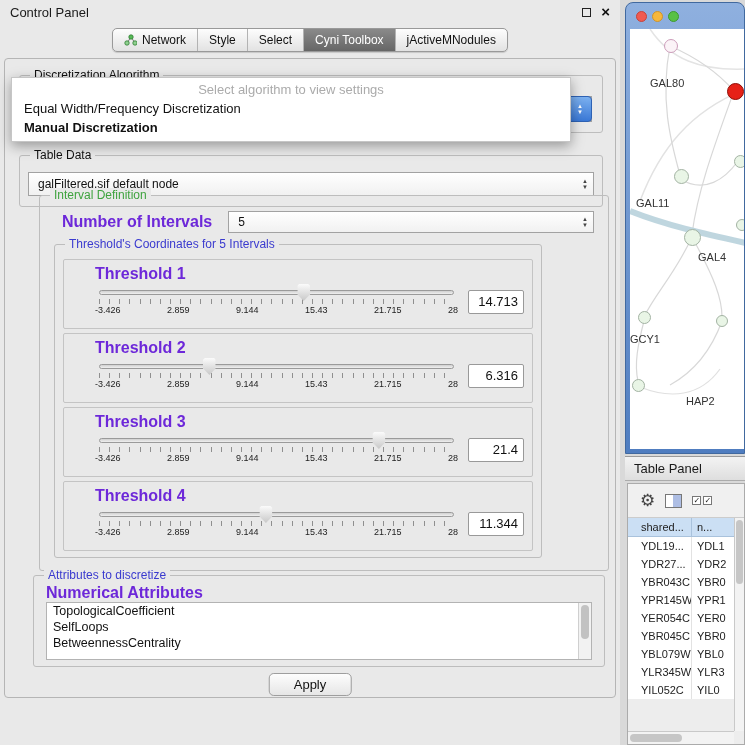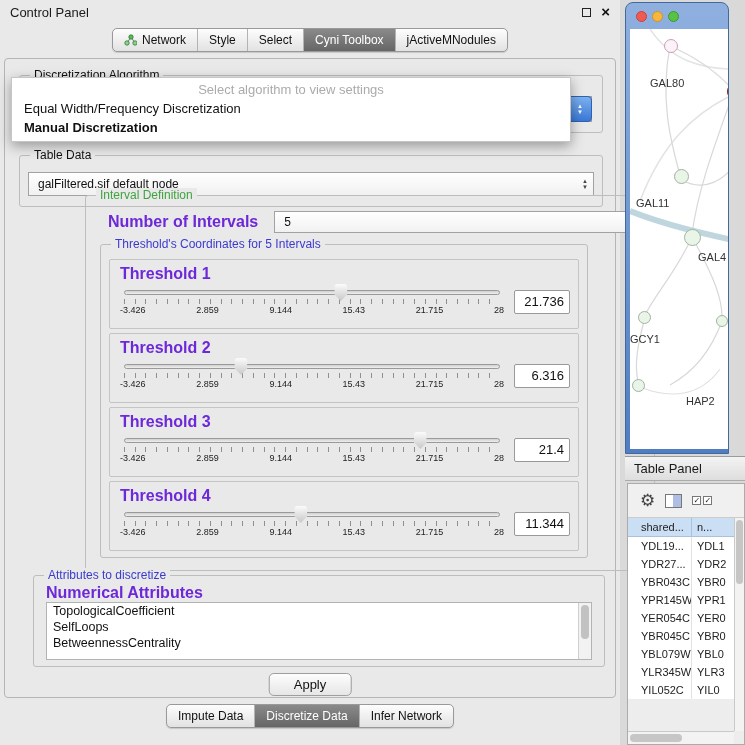--- a/index.html
+++ b/index.html
@@ -34,27 +34,27 @@
   .algo-combo { position:absolute; left:10px; right:10px; top:20px; height:26px; z-index:5; }
 
   .popup { position:absolute; left:6px; top:18px; width:560px; min-height:56px; background:#fff; border:1px solid #C6C6C6; box-shadow:0 4px 12px rgba(0,0,0,0.35); z-index:30; padding-bottom:4px; }
   .popup-placeholder { text-align:center; color:#ABABAB; font-size:13px; padding:4px 0 2px; }
   .popup-item { font-size:13px; color:#111; padding:2px 12px; cursor:pointer; }
   .popup-item.bold { font-weight:bold; }
 
   .td-group { left:14px; top:96px; width:584px; height:52px; }
   .td-combo { position:absolute; left:8px; right:8px; top:16px; height:24px; }
 
-  .interval-group { left:34px; top:136px; width:570px; height:376px;margin-left:46px; }
+  .interval-group { left:34px; top:136px; width:570px; height:376px; }
   .num-row { position:absolute; left:22px; right:14px; top:14px; height:24px; display:flex; align-items:center; }
   .bold-label { font-weight:bold; font-size:16px; color:#6d28d9; }
   .num-combo { flex:1; margin-left:16px; height:22px; }
 
   .blue-group { left:14px; top:48px; width:488px; height:314px; border:1px solid #BDBDBD; border-radius:3px; position:absolute; }
-  .th-box { position:absolute; left:8px; width:470px; height:70px; border:1px solid #C4C4C4; border-radius:2px; background:#E9E9E9; }
+  .th-box { position:absolute; left:8px; width:470px; height:70px; border:1px solid #C4C4C4; border-radius:2px; background:#E9E9E9;padding-left:21px; }
   .th-label { padding:5px 0 0 10px; }
   .th-row { display:flex; align-items:flex-start; padding:0 8px 0 10px; gap:10px; margin-top:7px; }
   .th-slider-wrap { flex:1; position:relative; }
   .slider { position:relative; height:5px; background:linear-gradient(#D0D0D0,#EFEFEF); border:1px solid #9A9A9A; border-radius:3px; margin:0 4px; }
   .thumb { position:absolute; top:-7px; width:13px; height:17px; transform:translateX(-50%); background:linear-gradient(#FBFBFB,#C8C8C8); clip-path:polygon(0 10%,15% 0,85% 0,100% 10%,100% 60%,50% 100%,0 60%); cursor:pointer; z-index:2; }
   .ticks { height:5px; margin:4px 4px 0; background:repeating-linear-gradient(90deg,#8F8F8F 0 1px,transparent 1px 2.857%); }
   .tick-labels { display:flex; justify-content:space-between; font-size:9px; color:#222; margin:1px 0 0; padding:0 0; }
   .th-value { width:56px; height:24px; background:#fff; border:1px solid #999; border-radius:2px; font-size:13px; color:#111; text-align:right; line-height:22px; padding-right:5px; }
 
   .attr-group { left:28px; top:516px; width:572px; height:92px; }
@@ -63,21 +63,21 @@
   .attr-item { font-size:12.5px; color:#111; padding:1px 6px; white-space:nowrap; }
   .attr-scroll { position:absolute; right:0; top:0; bottom:0; width:13px; background:#F2F2F2; border-left:1px solid #CFCFCF; }
   .attr-thumb { position:absolute; left:2px; right:2px; top:2px; height:34px; background:#C2C2C2; border-radius:5px; }
 
   .apply { position:absolute; left:50%; transform:translateX(-50%); top:614px; padding:3px 24px; font-size:13px; color:#111; background:linear-gradient(#FDFDFD,#E6E6E6); border:1px solid #9E9E9E; border-radius:5px; cursor:pointer; font-family:"Liberation Sans", sans-serif; }
 
   .bottom-tabs { position:absolute; top:704px; left:0; width:620px; display:flex; justify-content:center; }
 
   
   .right-panel { position:absolute; left:625px; top:0; width:120px; height:745px; }
-  .net-window { position:absolute; left:0; top:2px; width:104px; height:452px; background:linear-gradient(#8FB0DF,#4F7DC0); border:1px solid #41699F; border-radius:8px 8px 0 0; }
+  .net-window { position:absolute; left:0; top:2px; width:120px; height:452px; background:linear-gradient(#8FB0DF,#4F7DC0); border:1px solid #41699F; border-radius:8px 8px 0 0; }
   .traffic { position:absolute; top:8px; left:10px; display:flex; gap:5px; }
   .tl { width:11px; height:11px; border-radius:50%; cursor:pointer; }
   .tl.red    { background:#F05A51; border:1px solid #C6433C; }
   .tl.yellow { background:#F6B73C; border:1px solid #CE942B; }
   .tl.green  { background:#58C146; border:1px solid #3E9A31; }
   .canvas { position:absolute; left:4px; top:26px; right:0; bottom:4px; background:#fff; overflow:hidden; }
   .edges { position:absolute; left:0; top:0; }
   .nnode { position:absolute; border-radius:50%; background:#E9F5E6; border:1px solid #A3B3A3; cursor:pointer; }
   .nnode.pink { background:#FBF3F7; border-color:#CC9DBA; }
   .nnode.red  { background:#E62117; border-color:#8F0E06; }
@@ -197,21 +197,21 @@
                 <div class="ticks"></div>
                 <div class="tick-labels">
                   <span>-3.426</span>
                   <span>2.859</span>
                   <span>9.144</span>
                   <span>15.43</span>
                   <span>21.715</span>
                   <span>28</span>
                 </div>
               </div>
-              <div class="th-value">21.736</div>
+              <div class="th-value">14.713</div>
             </div>
           </div>
 
           <div class="th-box" style="top:88px;">
             <div class="th-label bold-label">Threshold 2</div>
             <div class="th-row">
               <div class="th-slider-wrap">
                 <div class="slider">
                   <div class="thumb" style="left: 31%;"></div>
                 </div>
@@ -283,33 +283,20 @@
           <div class="attr-item">BetweennessCentrality</div>
           <div class="attr-scroll">
             <div class="attr-thumb"></div>
           </div>
         </div>
       </div>
 
       <button class="apply">Apply</button>
     </div>
 
-    <div class="bottom-tabs">
-      <div class="seg">
-        <div class="seg-tab">
-          <span>Impute Data</span>
-        </div>
-        <div class="seg-tab selected">
-          <span>Discretize Data</span>
-        </div>
-        <div class="seg-tab">
-          <span>Infer Network</span>
-        </div>
-      </div>
-    </div>
   </div>
 
   <div class="right-panel">
 
     <div class="net-window">
       <div class="traffic">
         <span class="tl red"></span>
         <span class="tl yellow"></span>
         <span class="tl green"></span>
       </div>

